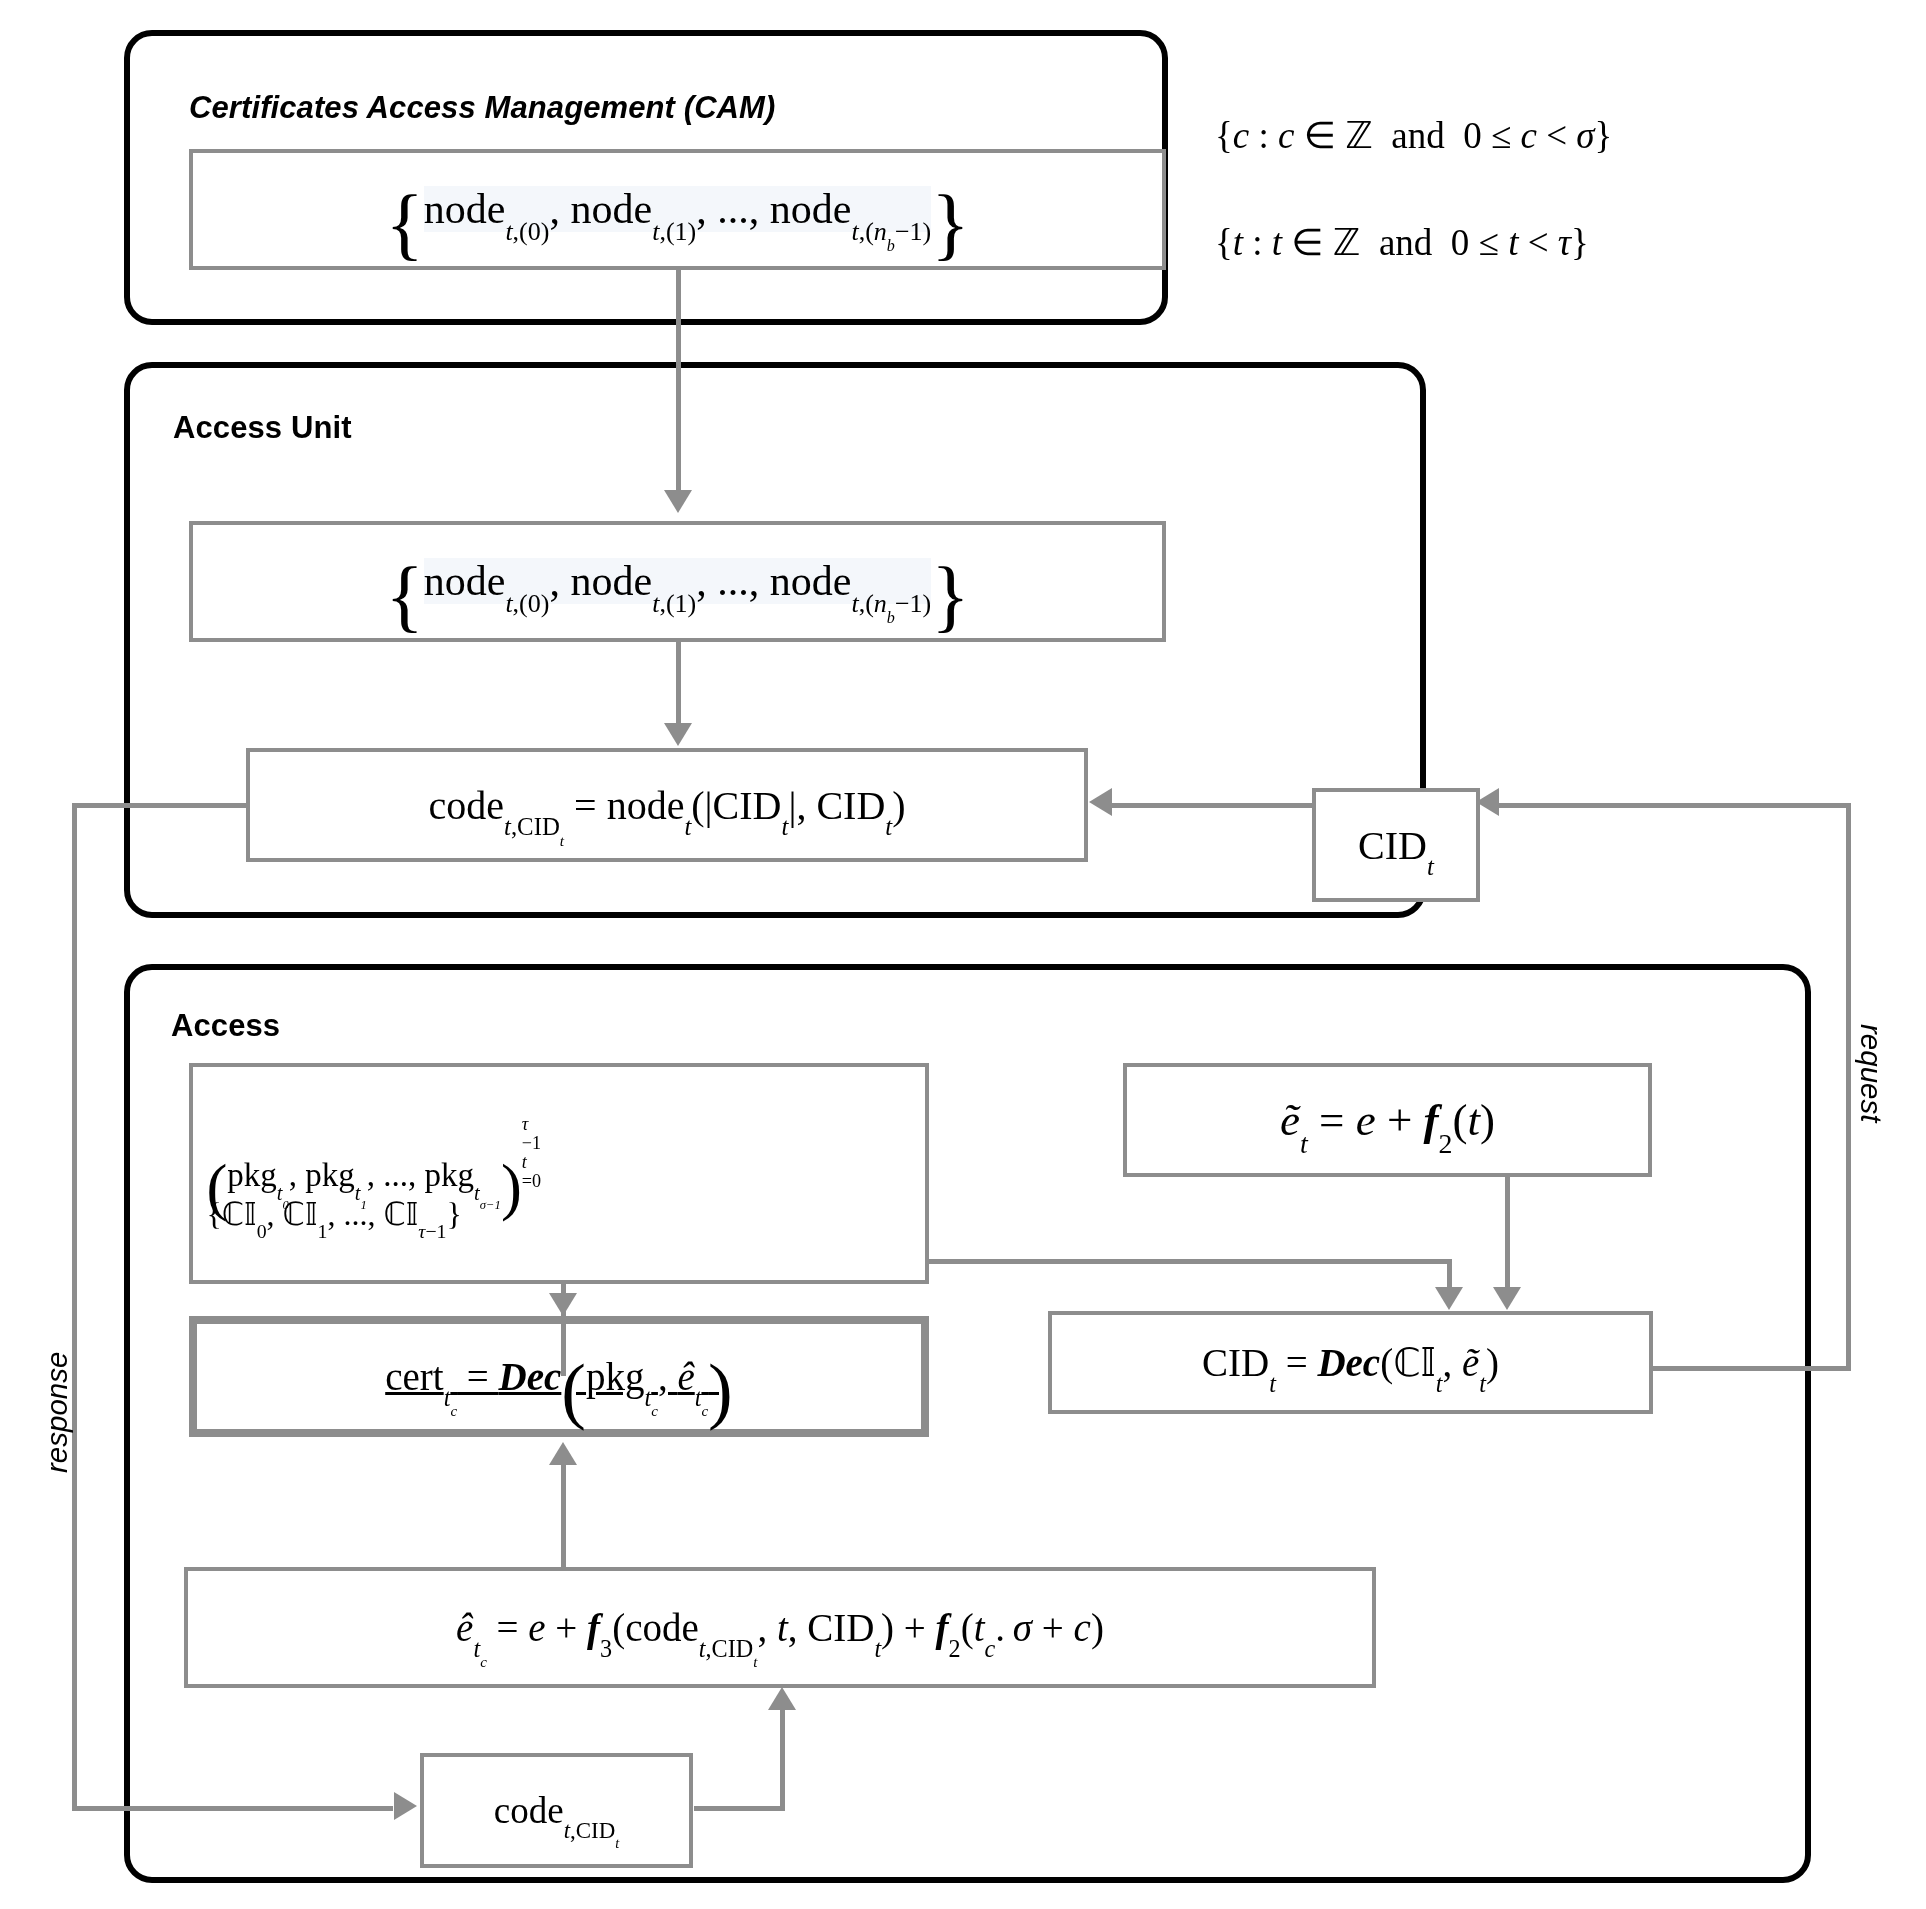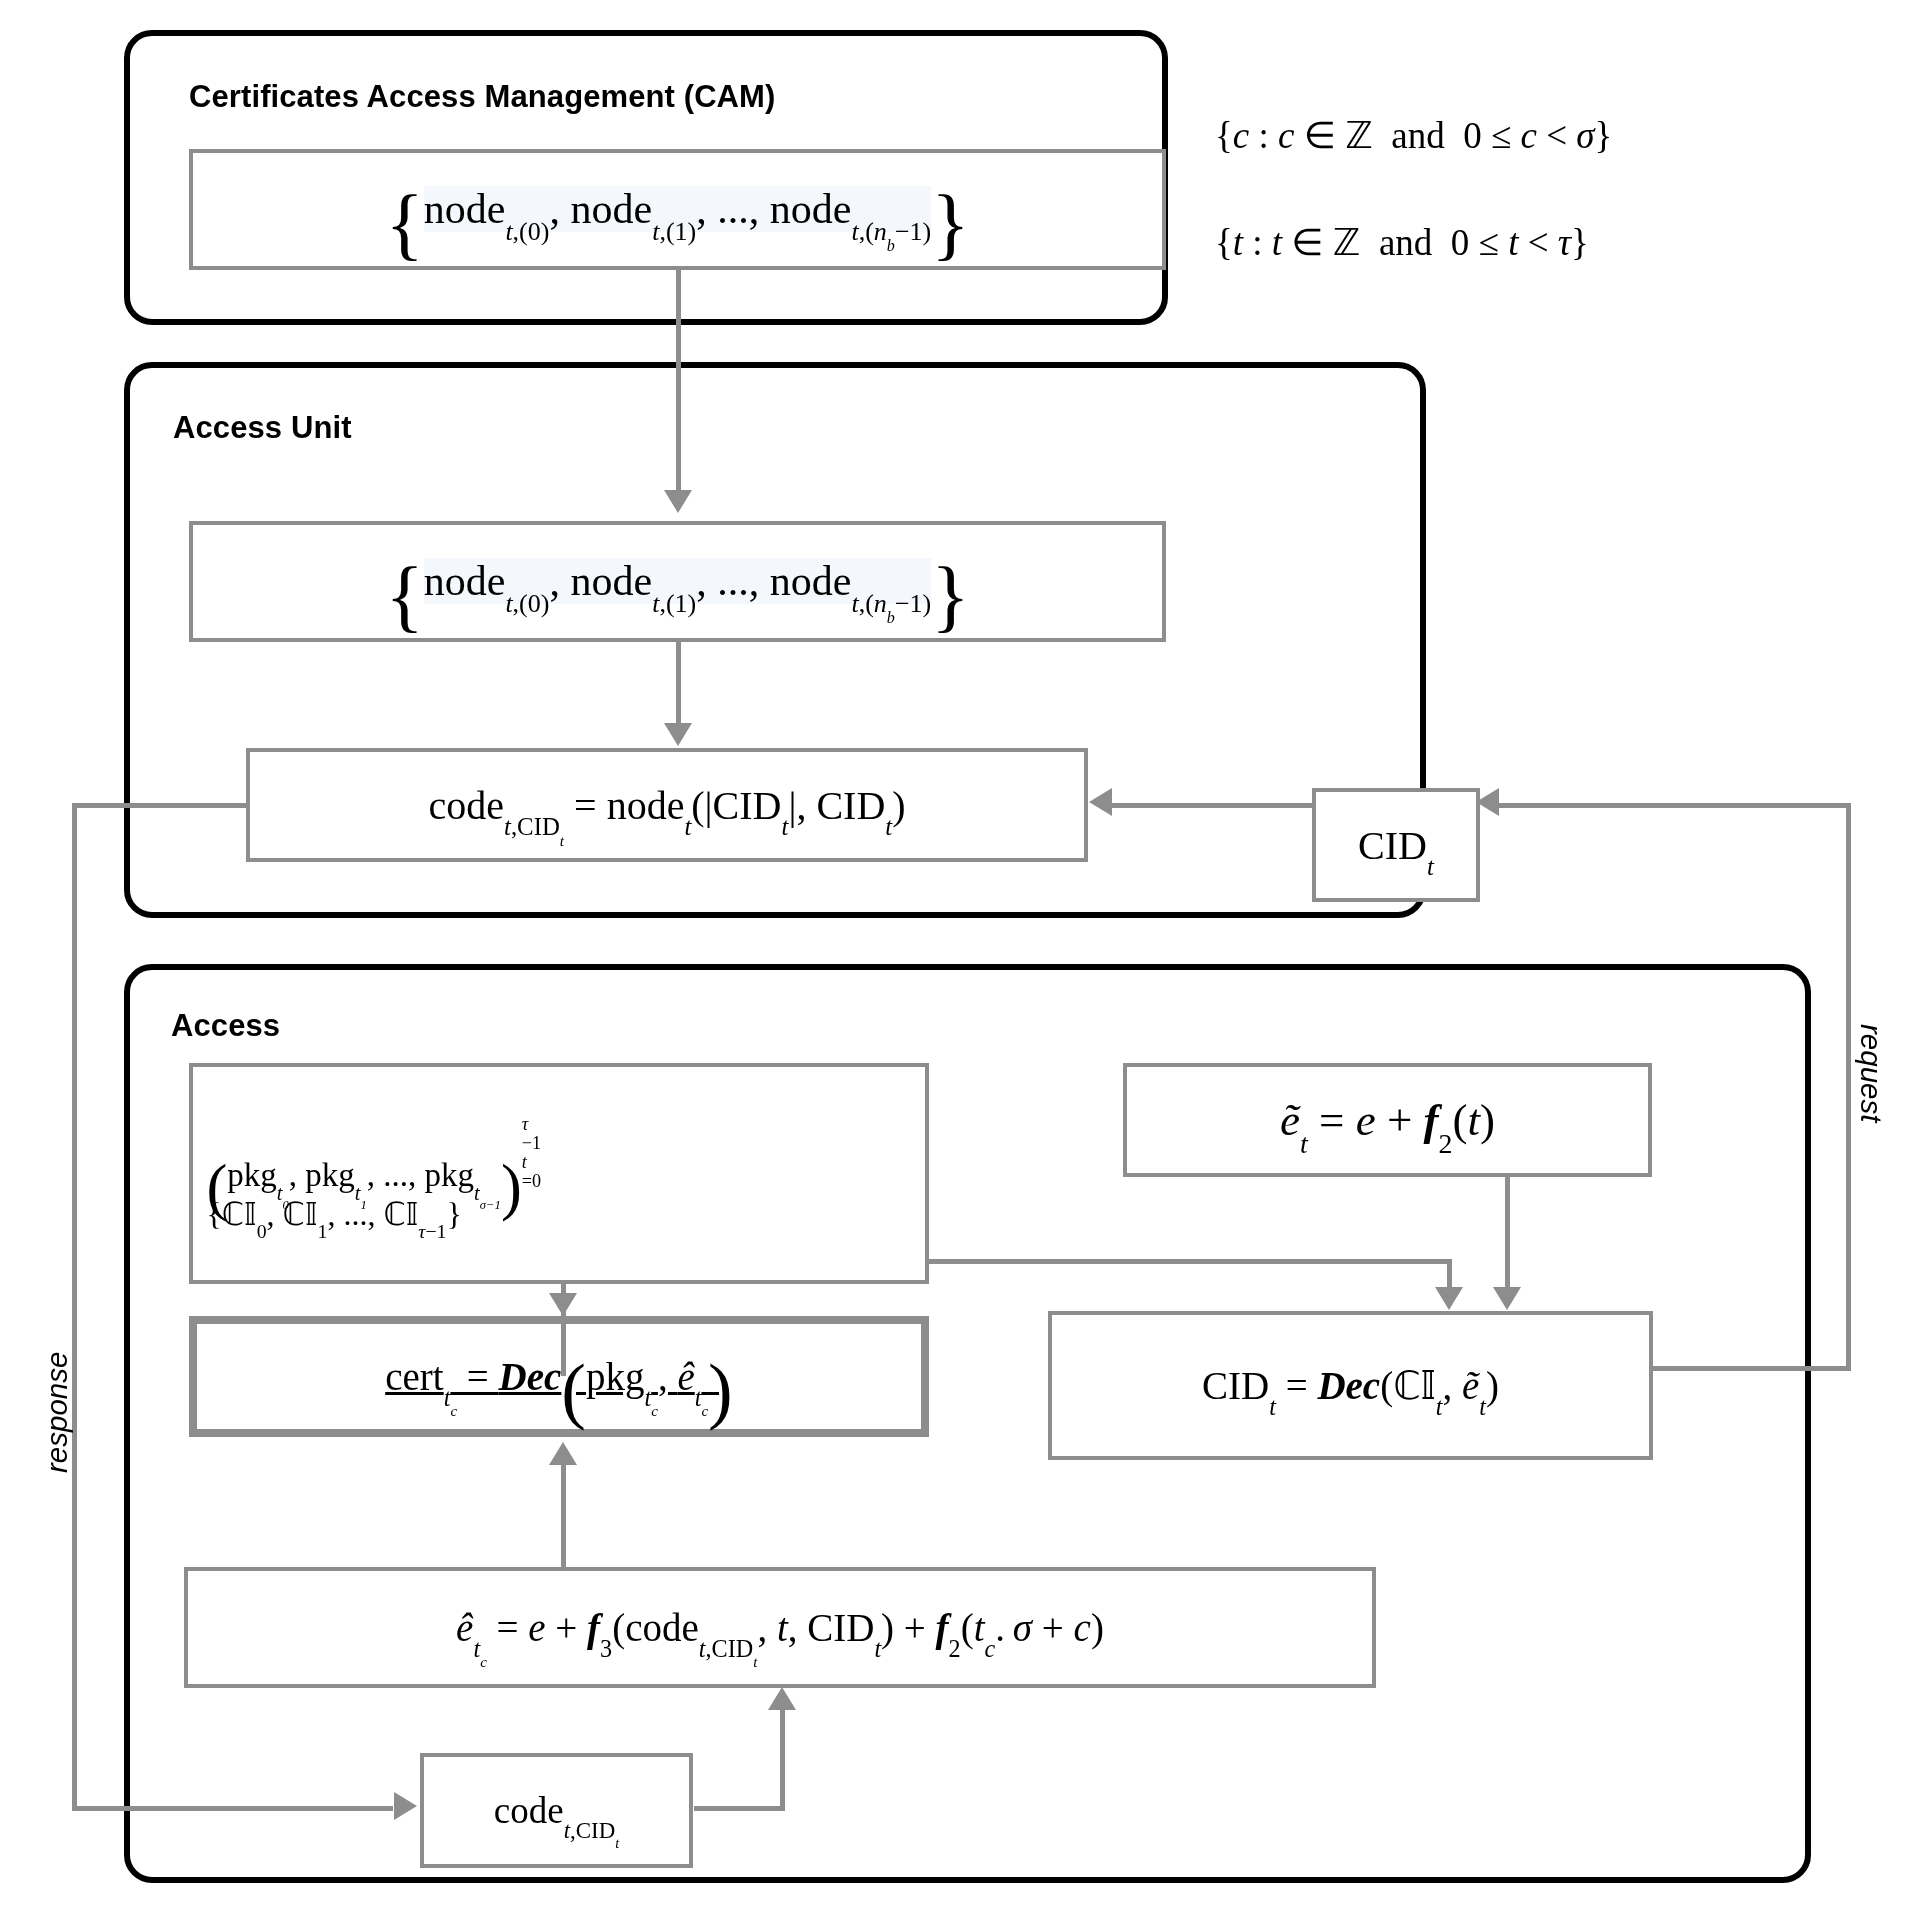--- a/index.html
+++ b/index.html
@@ -43,21 +43,21 @@
 
   .rot-label{position:absolute;font-family:"Liberation Sans",sans-serif;font-style:italic;
              font-size:29.5px;color:#000;white-space:nowrap;transform-origin:0 0;}
 </style>
 </head>
 <body>
 
 <div id="root">
 
   <div class="panel" style="left:124px;top:30px;width:1044px;height:295px;"></div>
-  <div class="panel-title" style="left:189px;top:79px;">Certificates Access Management (CAM)</div>
+  <div class="panel-title" style="left:189px;top:90px;font-style:italic;">Certificates Access Management (CAM)</div>
 
   <div class="box" style="left:189px;top:149px;width:977px;height:121px;">
     <span class="m" style="font-size:42px;">
       <span class="paren">{</span><span class="hl">node<sub><span class="mi">t</span>,(0)</sub>,&nbsp;node<sub><span class="mi">t</span>,(1)</sub>,&nbsp;...,&nbsp;node<sub><span class="mi">t</span>,(<span class="mi">n<sub>b</sub></span>−1)</sub></span><span class="paren">}</span>
     </span>
   </div>
 
   <div class="anno m" style="left:1215px;top:114px;">
     <span>{</span><span class="mi">c</span> : <span class="mi">c</span> ∈ <span class="bb">ℤ</span>&nbsp; and &nbsp;0 ≤ <span class="mi">c</span> &lt; <span class="mi">σ</span><span>}</span>
   </div>
@@ -105,21 +105,21 @@
       <span class="mi">ẽ</span><sub><span class="mi">t</span></sub> = <span class="mi">e</span> + <span class="func">f</span><sub>2</sub>(<span class="mi">t</span>)
     </span>
   </div>
 
   <div class="box thick" style="left:189px;top:1316px;width:740px;height:121px;">
     <span class="m" style="font-size:39px;text-decoration:underline;">
       cert<sub><span class="mi">t<sub>c</sub></span></sub> = <span class="func">Dec</span><span class="paren">(</span>pkg<sub><span class="mi">t<sub>c</sub></span></sub>, <span class="mi">ê</span><sub><span class="mi">t<sub>c</sub></span></sub><span class="paren">)</span>
     </span>
   </div>
 
-  <div class="box" style="left:1048px;top:1311px;width:605px;height:149px;">
+  <div class="box" style="left:1048px;top:1311px;width:605px;height:103px;">
     <span class="m" style="font-size:39px;">
       CID<sub><span class="mi">t</span></sub> = <span class="func">Dec</span>(<span class="bb">ℂ𝕀</span><sub><span class="mi">t</span></sub>, <span class="mi">ẽ</span><sub><span class="mi">t</span></sub>)
     </span>
   </div>
 
   <div class="box" style="left:184px;top:1567px;width:1192px;height:121px;text-align:right;">
     <span class="m" style="font-size:39px;">
       <span class="mi">ê</span><sub><span class="mi">t<sub>c</sub></span></sub> = <span class="mi">e</span> + <span class="func">f</span><sub>3</sub>(code<sub><span class="mi">t</span>,CID<sub><span class="mi">t</span></sub></sub>, <span class="mi">t</span>, CID<sub><span class="mi">t</span></sub>) + <span class="func">f</span><sub>2</sub>(<span class="mi">t<sub>c</sub></span>. <span class="mi">σ</span> + <span class="mi">c</span>)
     </span>
   </div>

